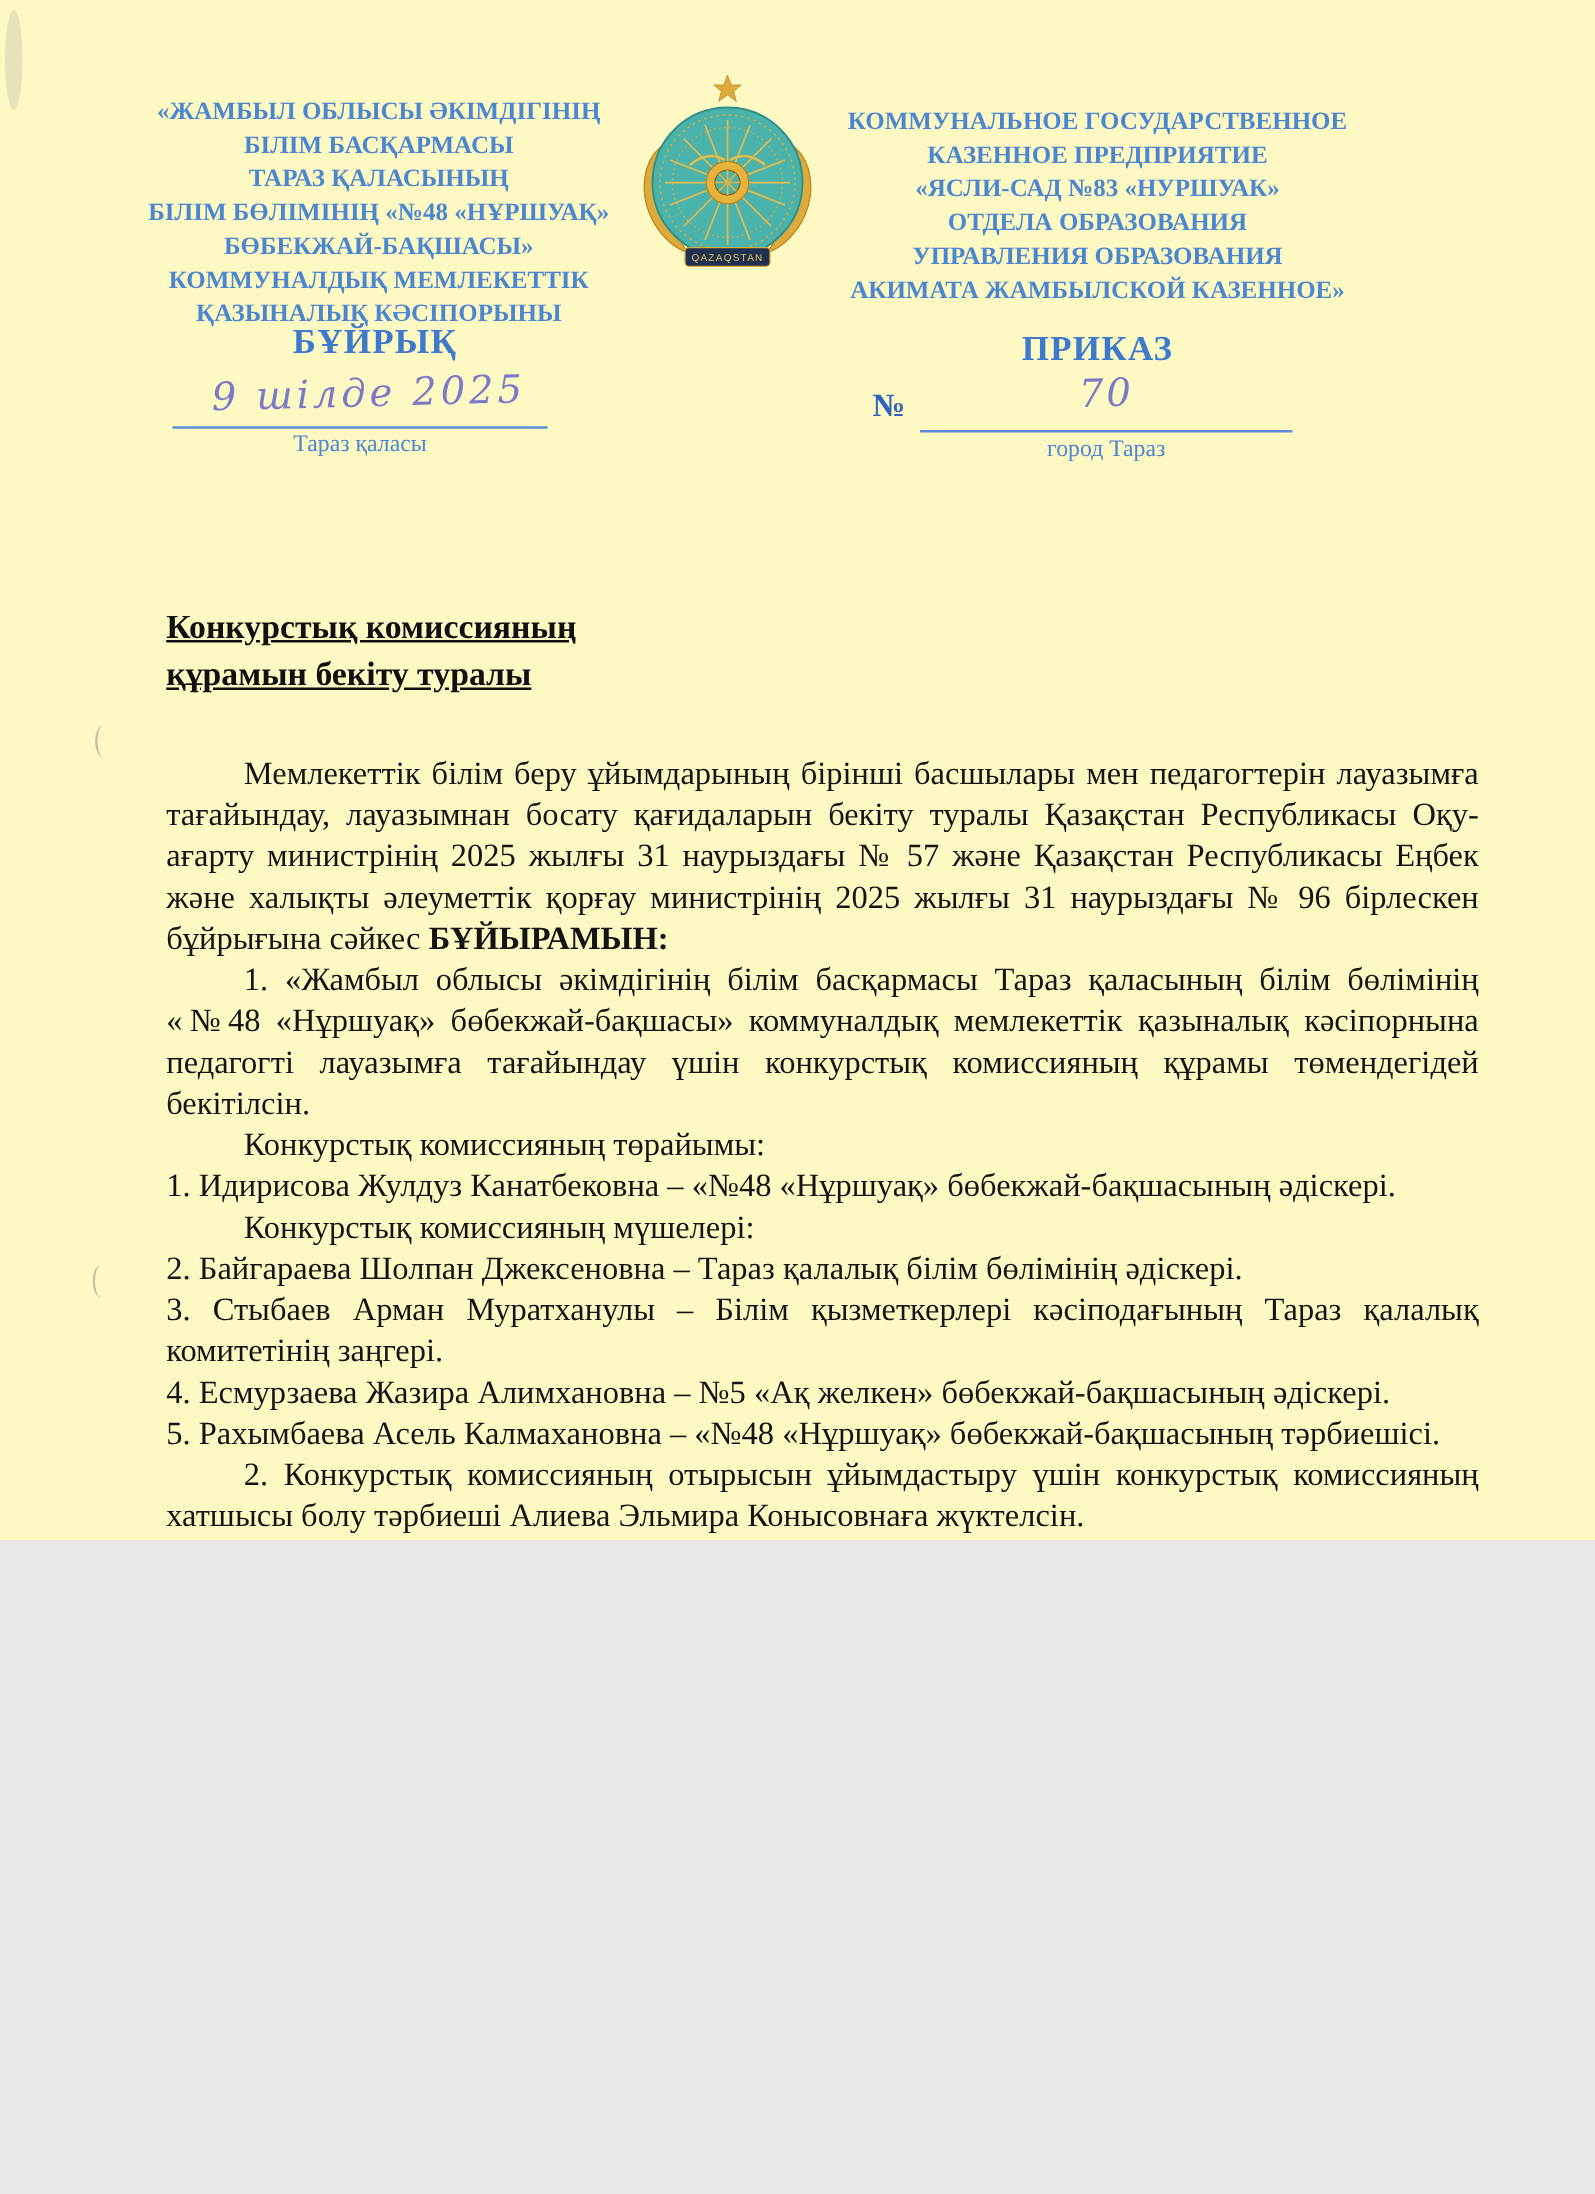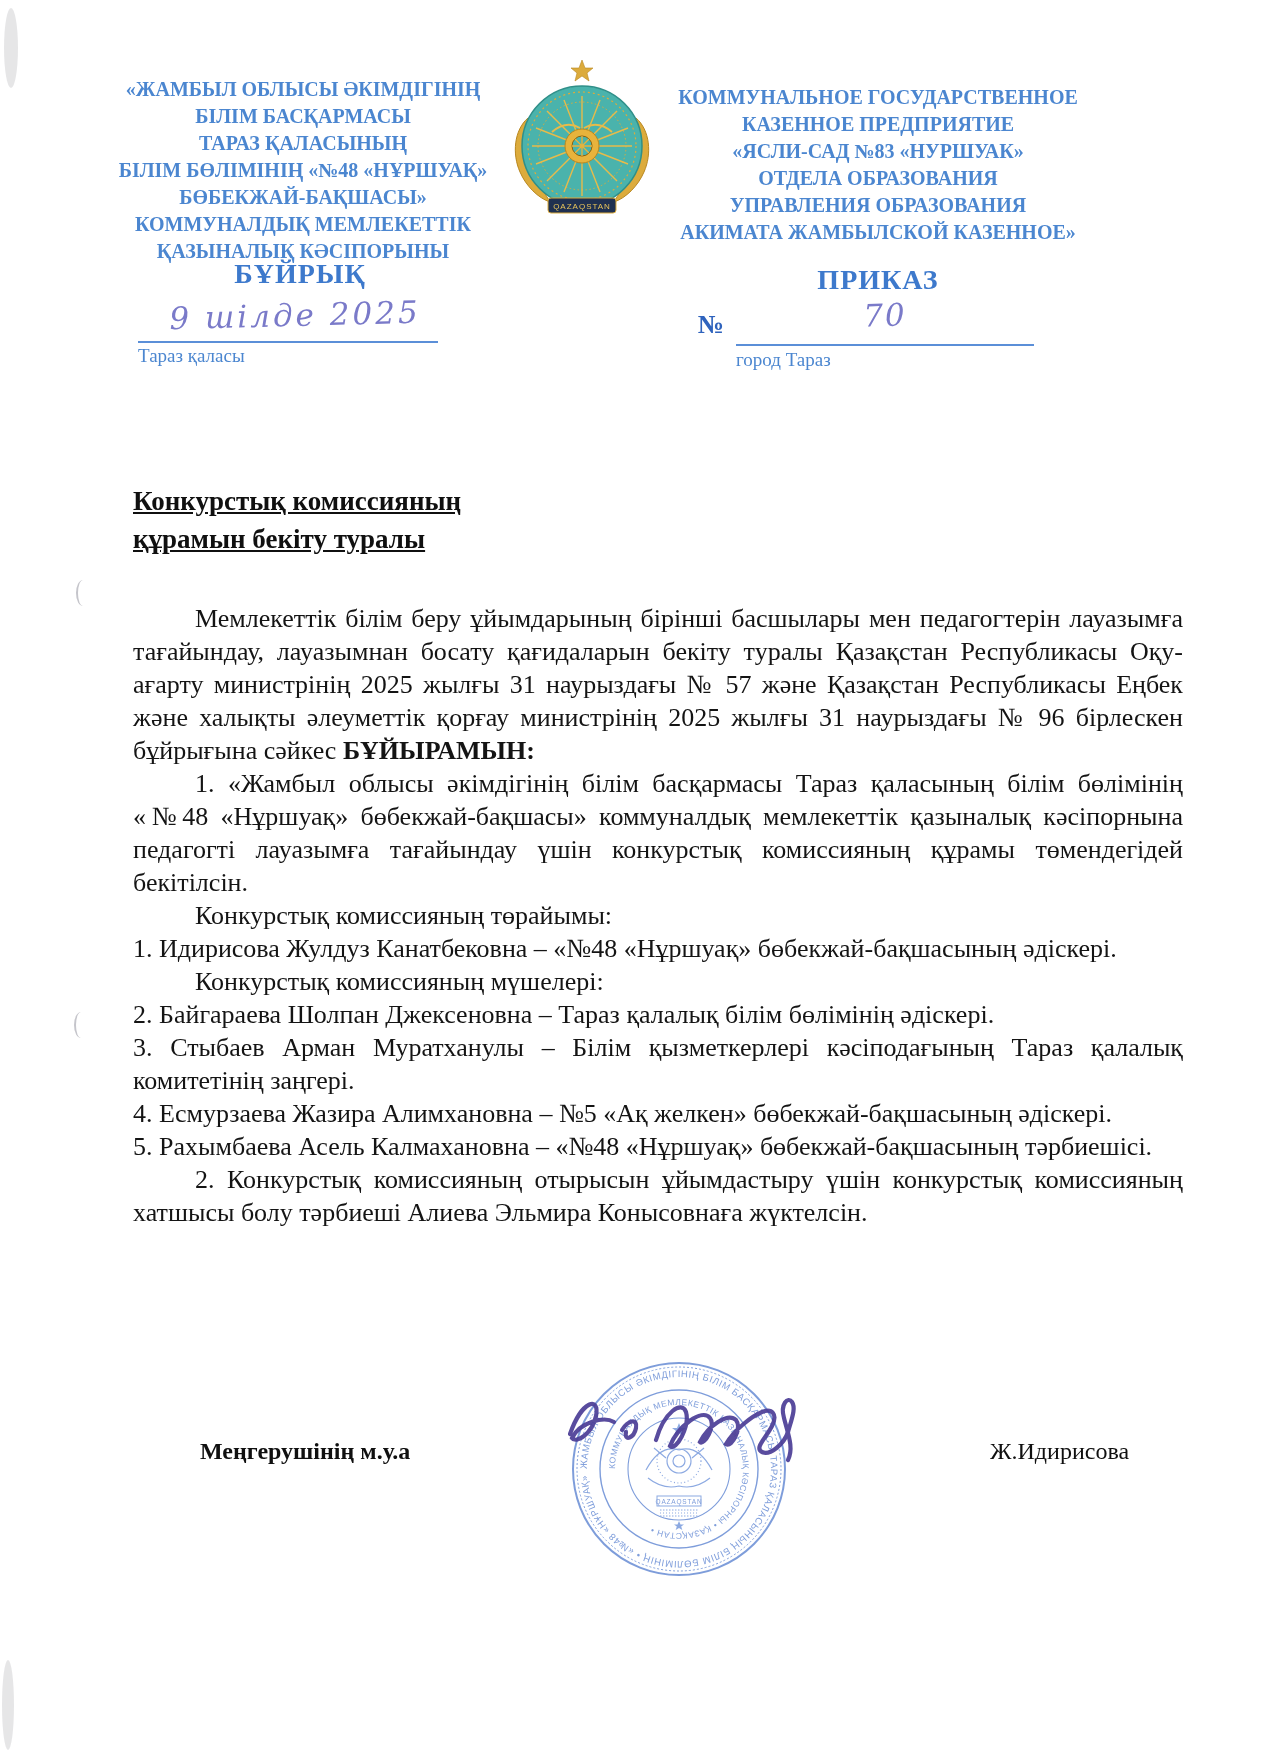--- a/index.html
+++ b/index.html
@@ -1,18 +1,18 @@
 <!DOCTYPE html>
 <html><head>
 <meta charset="utf-8">
 <style>
   html,body{margin:0;padding:0;background:#e8e8e6;}
   .page{
-    position:relative;width:1276px;height:1755px;margin:0 auto;
-    background:#ffffff;overflow:hidden;
+    position:relative;width:1276px;height:1232px;margin:0 auto;
+    background:#fef9c3;overflow:hidden;
     font-family:"Liberation Serif",serif;color:#161616;
   }
   
   .org-block{position:absolute;text-align:center;font-weight:bold;}
   .org-left{left:88px;top:76px;width:430px;font-size:20px;line-height:27px;color:#4b86d0;}
   .org-right{left:652px;top:84px;width:452px;font-size:20px;line-height:27px;color:#4b86d0;}
   .org-line{white-space:nowrap;}
   .emblem{position:absolute;left:506px;top:58px;}
   
   .title-kk{position:absolute;left:180px;top:258px;width:240px;text-align:center;
@@ -21,21 +21,21 @@
     font-size:28px;font-weight:bold;letter-spacing:1px;color:#3d79cc;}
   .hand{font-family:"DejaVu Serif",serif;font-style:italic;color:#7a7ac9;}
   .hand-date{position:absolute;left:150px;top:297px;width:290px;text-align:center;
     font-size:31px;letter-spacing:3px;transform:rotate(-1.5deg);}
   .hand-num{position:absolute;left:740px;top:297px;width:290px;text-align:center;
     font-size:31px;letter-spacing:2px;transform:rotate(-2deg);}
   .rule{position:absolute;height:2px;background:#5b8fd8;}
   .rule-date{left:138px;top:341px;width:300px;}
   .rule-num{left:736px;top:344px;width:298px;}
   .num-sign{position:absolute;left:698px;top:310px;font-size:26px;font-weight:bold;color:#2f63bd;}
-  .place{position:absolute;font-size:19px;color:#4b86d0;}
+  .place{position:absolute;font-size:19px;color:#4b86d0;text-align:center;}
   .place-kk{left:138px;top:345px;width:300px;}
   .place-ru{left:736px;top:349px;width:298px;}
   
   .subject{position:absolute;left:133px;top:482px;font-size:27px;font-weight:bold;line-height:38px;color:#101010;text-decoration:underline;}
   
   .body-text{position:absolute;left:133px;top:602px;width:1050px;
     font-size:26px;line-height:33px;text-align:justify;color:#141414;}
   .body-text p{margin:0;}
   .ind{text-indent:62px;}
   

